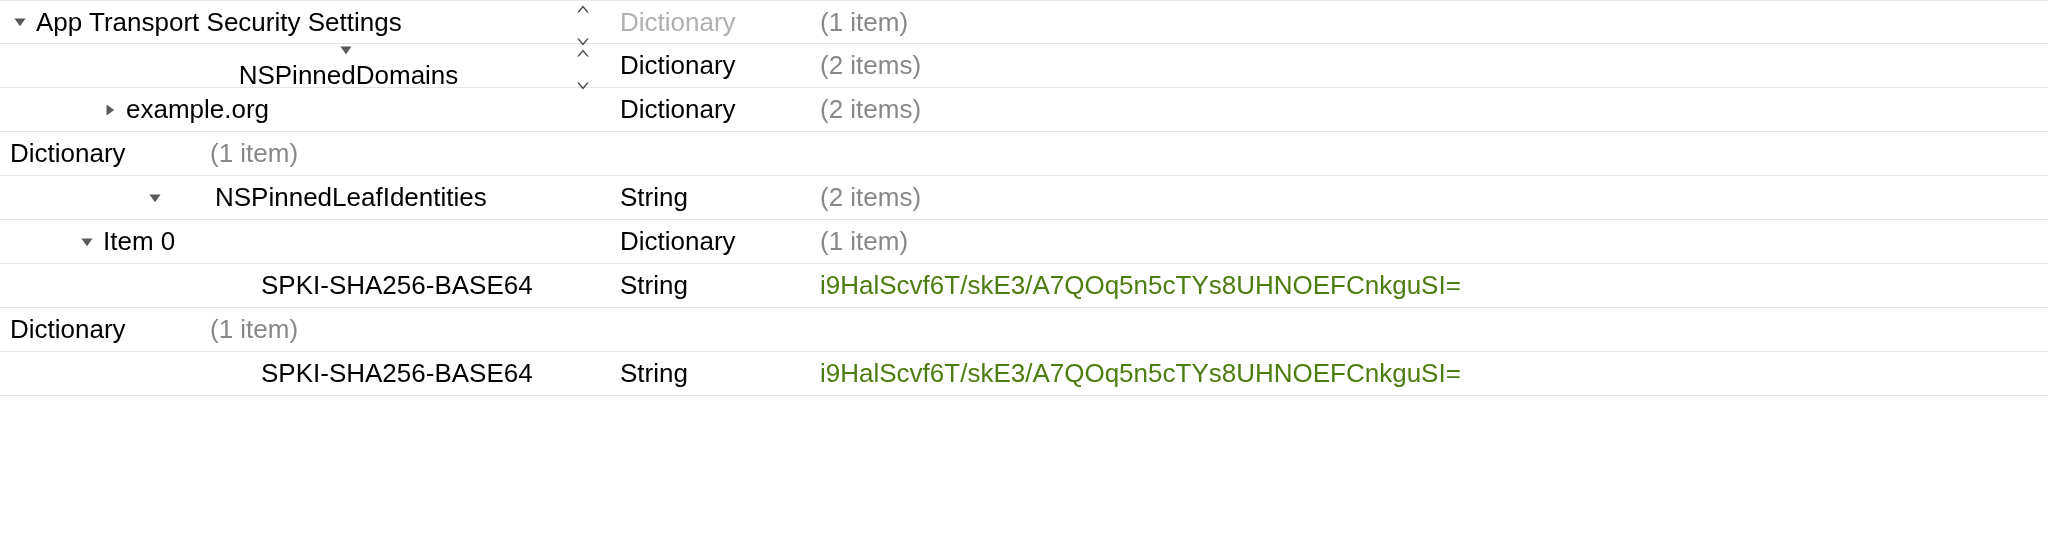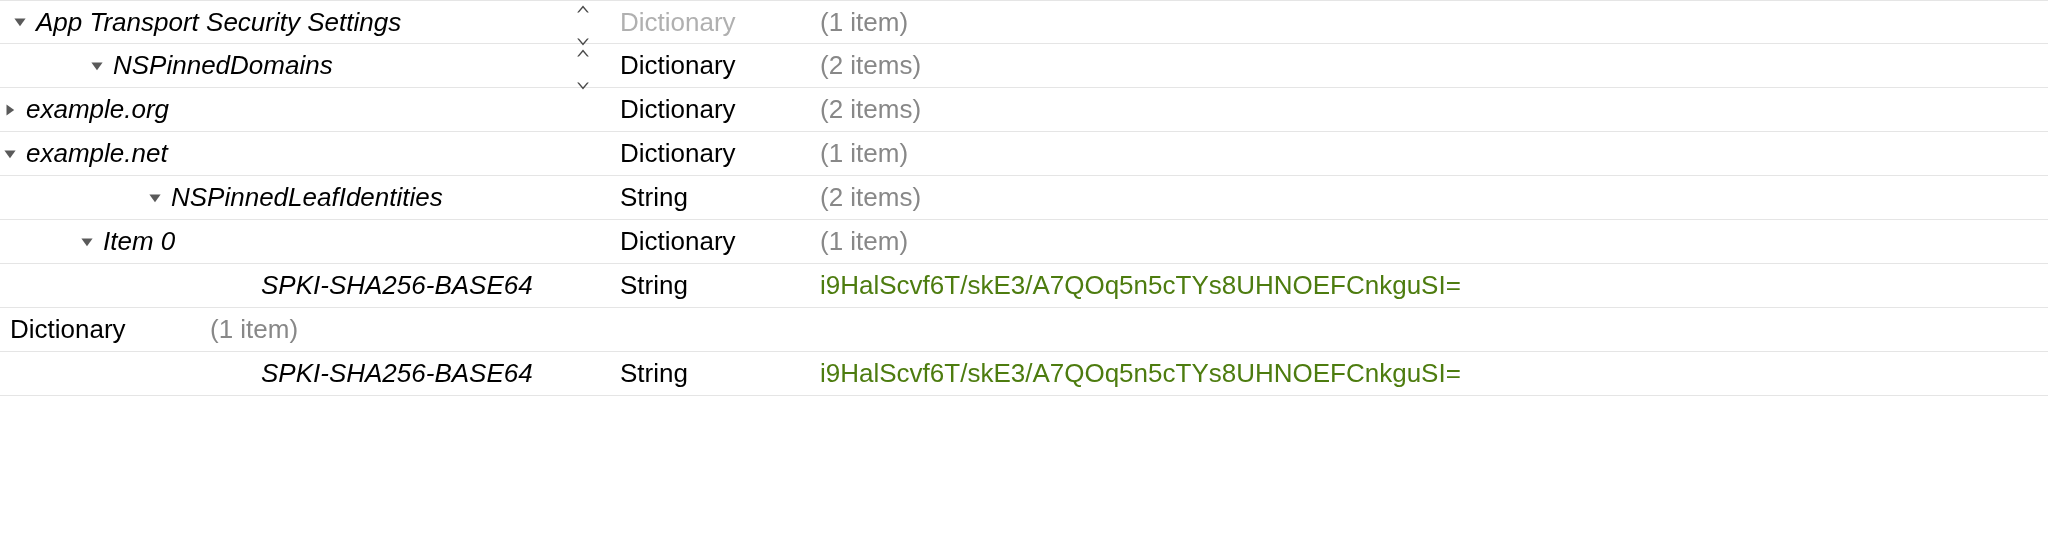--- a/index.html
+++ b/index.html
@@ -22,21 +22,20 @@
       position: relative;
     }
     .row:first-child {
       border-top: 1px solid #e5e5e5;
     }
     .key-col {
       width: 610px;
       display: flex;
       align-items: center;
       position: relative;
-      font-style: italic;
     }
     .type-col {
       width: 200px;
       padding-left: 10px;
     }
     .value-col {
       flex: 1;
       padding-left: 10px;
     }
     .disclosure {
@@ -82,23 +81,23 @@
       align-items: center;
       gap: 2px;
       cursor: pointer;
     }
     .stepper svg {
       width: 14px;
       height: 10px;
       fill: #4a4a4a;
     }
     .indent-0 { padding-left: 10px; }
-    .indent-1 { padding-left: 87px; }
-    .indent-2 { }
-    .indent-3 { padding-left: 145px; }
+    .indent-1 { padding-left: 87px; flex-direction: column; }
+    .indent-2 { padding-left: 100px; }
+    .indent-3 { padding-left: 145px; gap: 44px; }
     .indent-4 { padding-left: 77px; }
     .indent-5 { padding-left: 235px; }
   </style>
 </head>
 <body>
 
 <div id="plist-table">
     <div class="row">
       <div class="key-col indent-0">
         <span class="disclosure">
@@ -145,28 +144,20 @@
           <svg viewBox="0 0 10 10">
             <path d="M2.5 1 L8 5 L2.5 9 Z"></path>
           </svg>
         </span>
         <span class="key-label">example.org</span>
       </div>
       <div class="type-col"><span class="type-text">Dictionary</span></div>
       <div class="value-col"><span class="value-text dimmed">(2 items)</span></div>
     </div>
     <div class="row">
-      <div class="key-col indent-2">
-        <span class="disclosure">
-          <svg viewBox="0 0 10 10">
-            <path d="M1 2.5 L9 2.5 L5 8 Z"></path>
-          </svg>
-        </span>
-        <span class="key-label">example.net</span>
-      </div>
       <div class="type-col"><span class="type-text">Dictionary</span></div>
       <div class="value-col"><span class="value-text dimmed">(1 item)</span></div>
     </div>
     <div class="row">
       <div class="key-col indent-3">
         <span class="disclosure">
           <svg viewBox="0 0 10 10">
             <path d="M1 2.5 L9 2.5 L5 8 Z"></path>
           </svg>
         </span>

